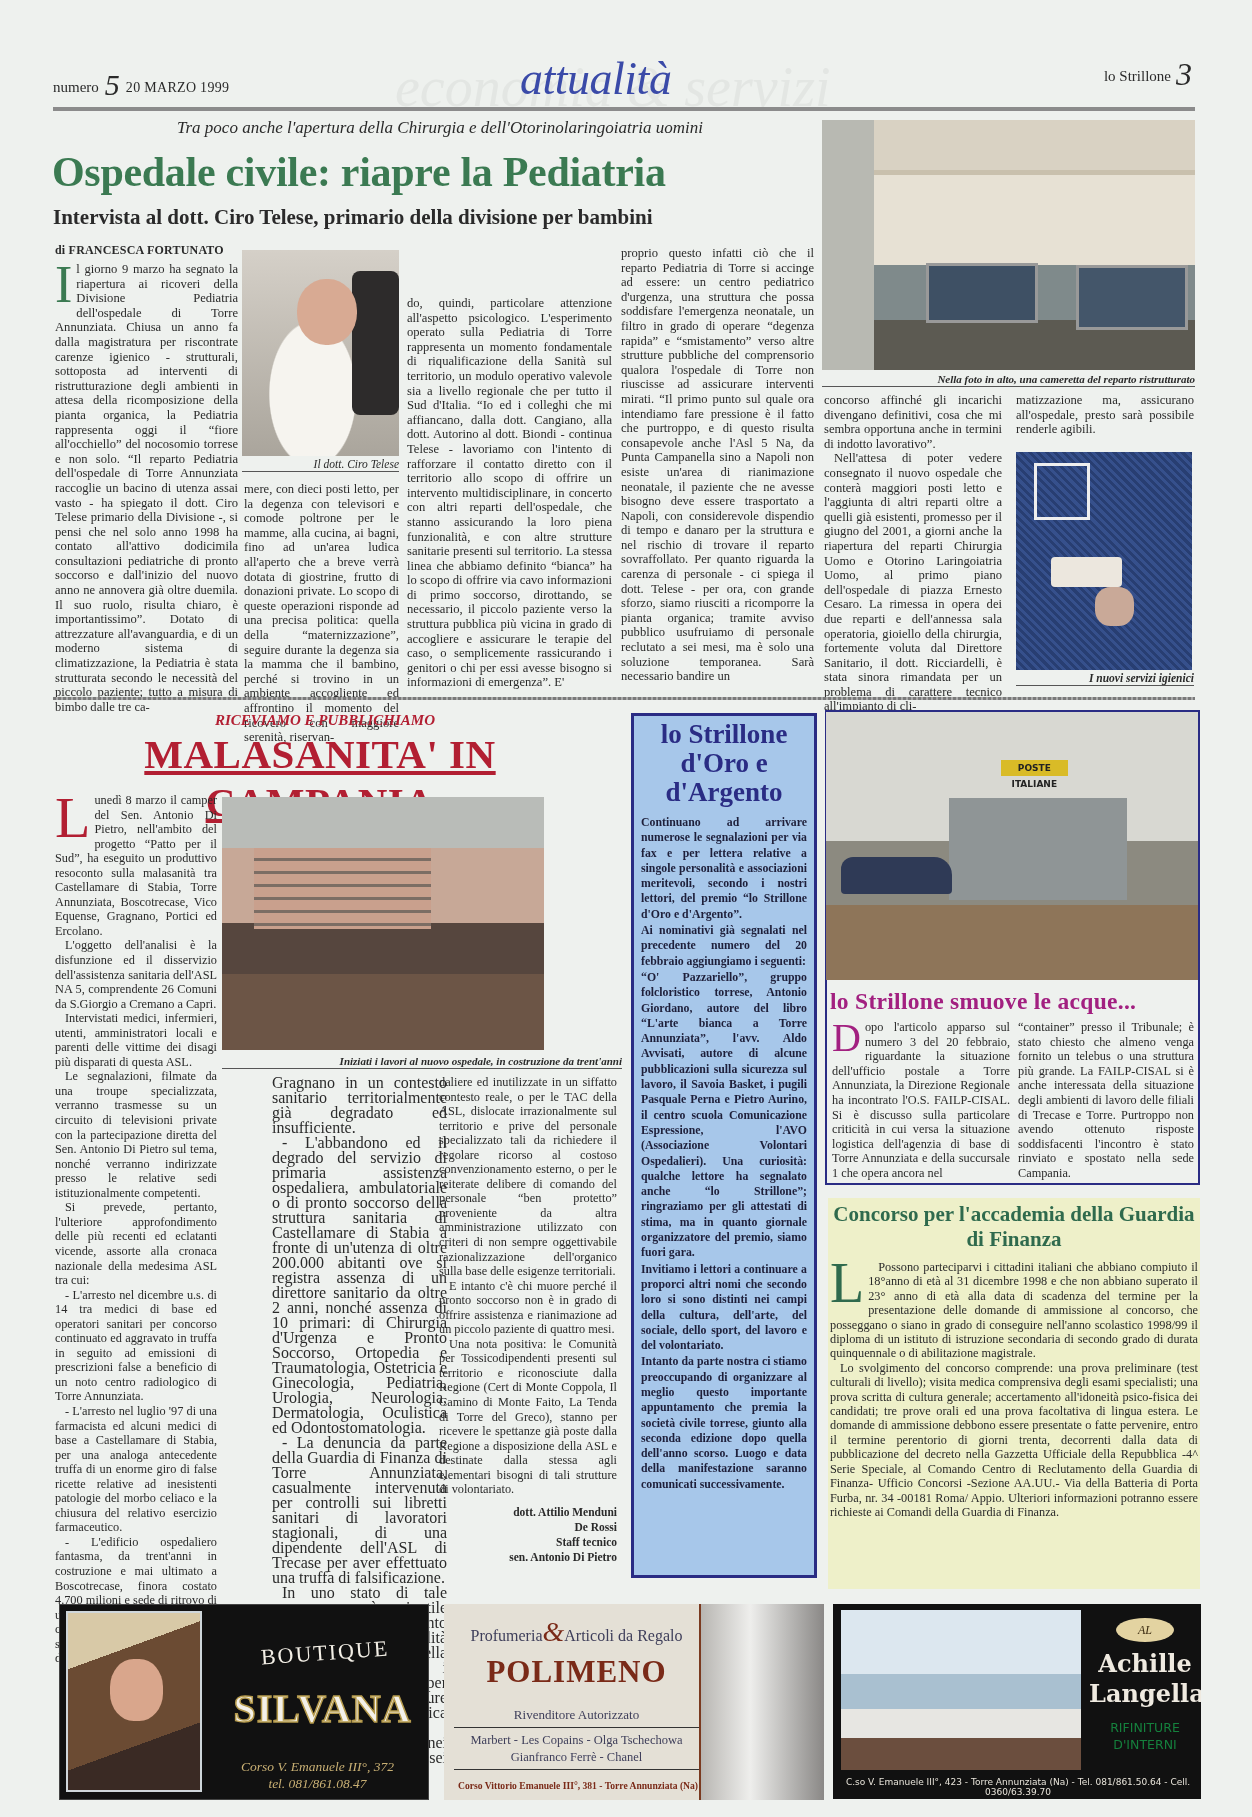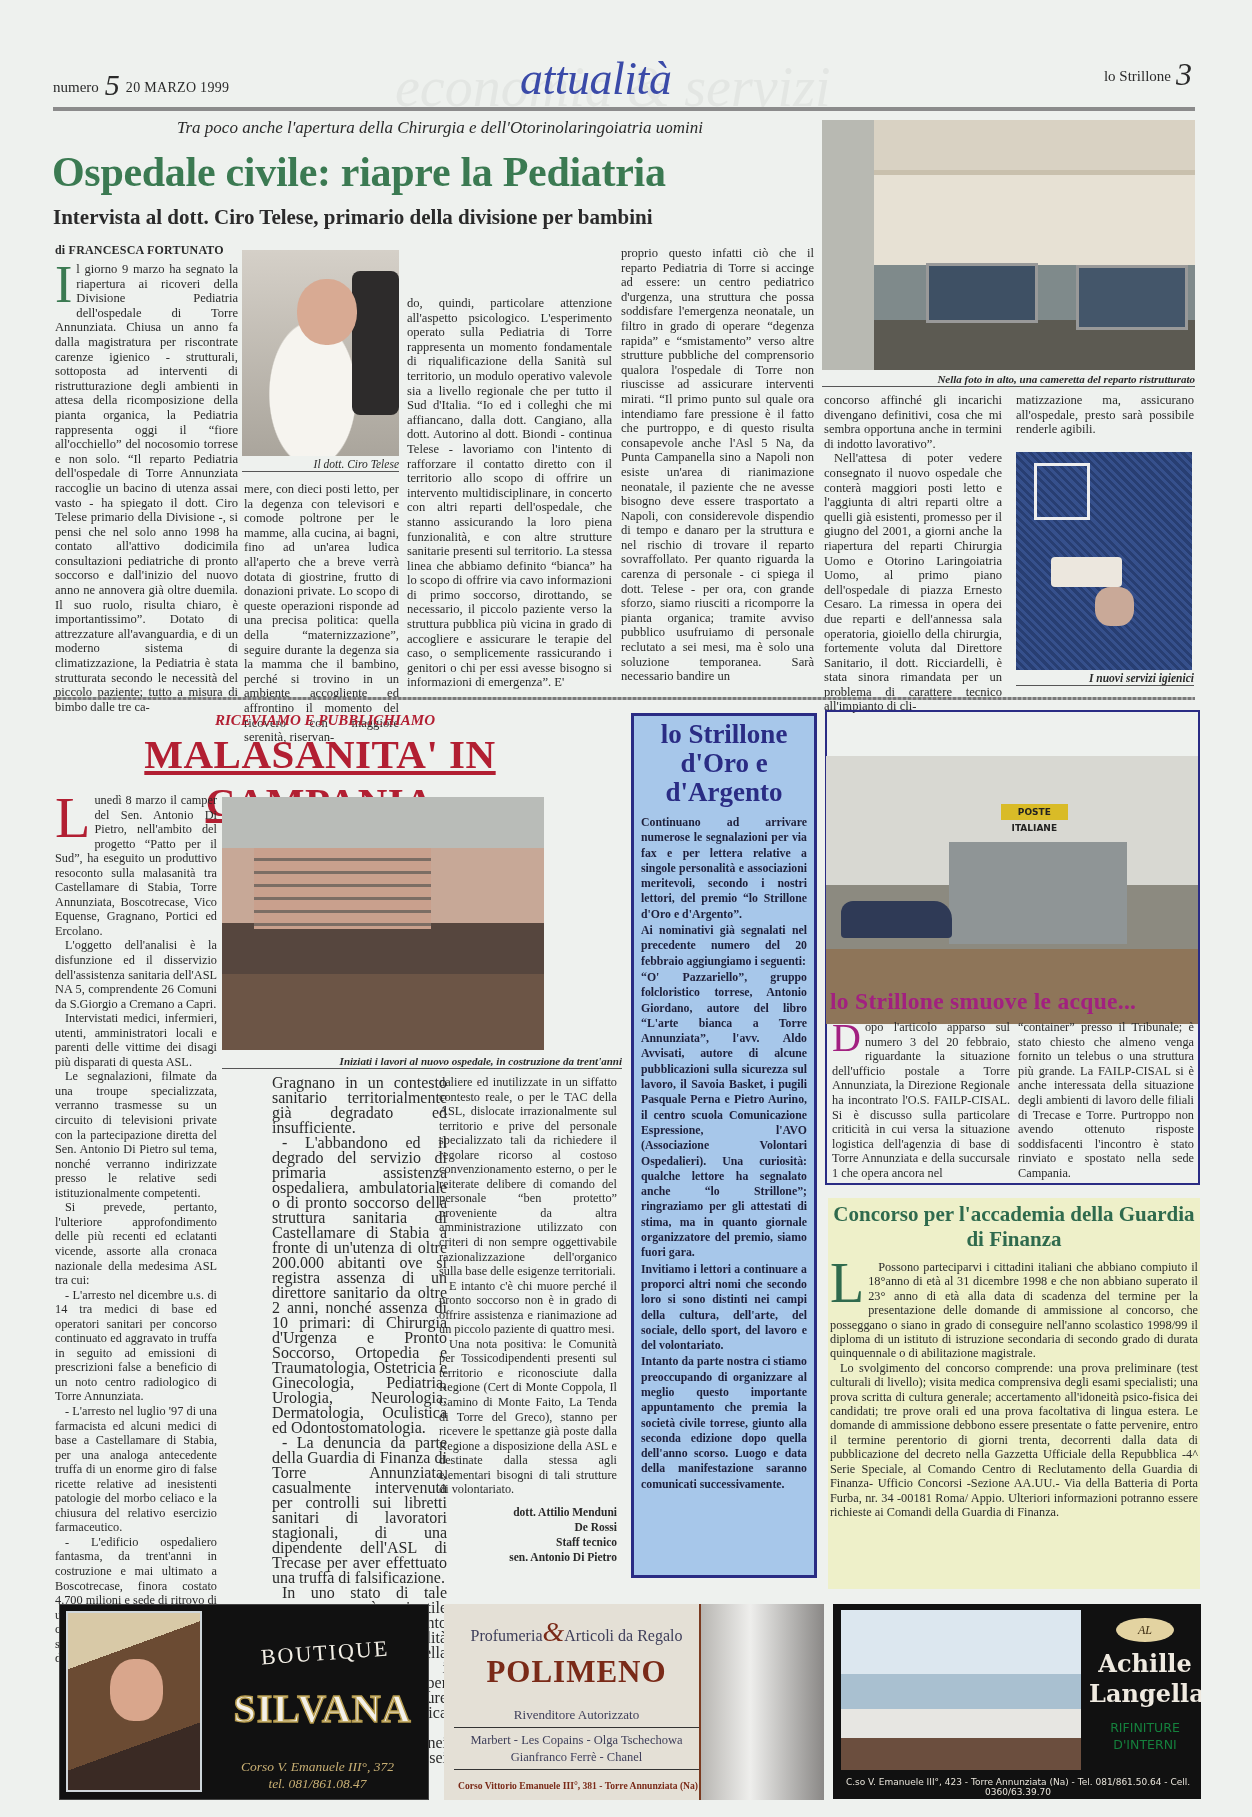--- a/index.html
+++ b/index.html
@@ -41,21 +41,21 @@
   .ph-doctor .chair { position:absolute; right:0; top:10%; width:30%; height:70%; background:#2d2b2b; border-radius:8px; }
   .ph-bath { left: 1016px; top: 452px; width: 176px; height: 218px;
     background: repeating-linear-gradient(45deg,#283e72 0 3px,#36508c 3px 6px); }
   .ph-bath .sink { position:absolute; left:20%; top:48%; width:40%; height:14%; background:#ece7de; border-radius:4px; }
   .ph-bath .wc { position:absolute; left:45%; top:62%; width:22%; height:18%; background:#c9a998; border-radius:40%; }
   .ph-bath .mirror { position:absolute; left:10%; top:5%; width:32%; height:26%; border:3px solid #eee; }
   .ph-hospital { left: 222px; top: 797px; width: 322px; height: 253px;
     background: linear-gradient(180deg,#b9bcb8 0 20%,#c7a897 20% 50%,#56463e 50% 70%,#6c5546 70%); }
   .ph-hospital .bld { position:absolute; left:10%; top:20%; width:55%; height:32%; background: repeating-linear-gradient(180deg,#c9a08d 0 10px,#7c6d64 10px 13px); }
   .ph-post { left: 826px; top: 712px; width: 372px; height: 268px;
-    background: linear-gradient(180deg,#d8d8d2 0 48%,#8c8a80 48% 72%,#8e7559 72%); margin-top: 44px; }
+    background: linear-gradient(180deg,#d8d8d2 0 48%,#8c8a80 48% 72%,#8e7559 72%); }
   .ph-post .box { position:absolute; left:33%; top:32%; width:48%; height:38%; background:#8f9596; }
   .ph-post .sign { position:absolute; left:47%; top:18%; width:18%; height:6%; background:#d9bb27; }
   .ph-post .car { position:absolute; left:4%; top:54%; width:30%; height:14%; background:#2f3a56; border-radius:12px 18px 4px 4px; }
 
   
   #mal-kicker { left: 150px; top: 712px; width: 350px; text-align: center; font-style: italic; font-weight: bold; color: #b21f32; font-size: 15px; }
   #mal-title { left: 60px; top: 730px; width: 520px; text-align: center; font-weight: bold; color: #b21f32; font-size: 41px; letter-spacing: 0.5px; text-decoration: underline; }
 
   
   #blue-box { left: 631px; top: 713px; width: 186px; height: 865px; background: #a7c7ea; border: 3px solid #2a2c84; }

